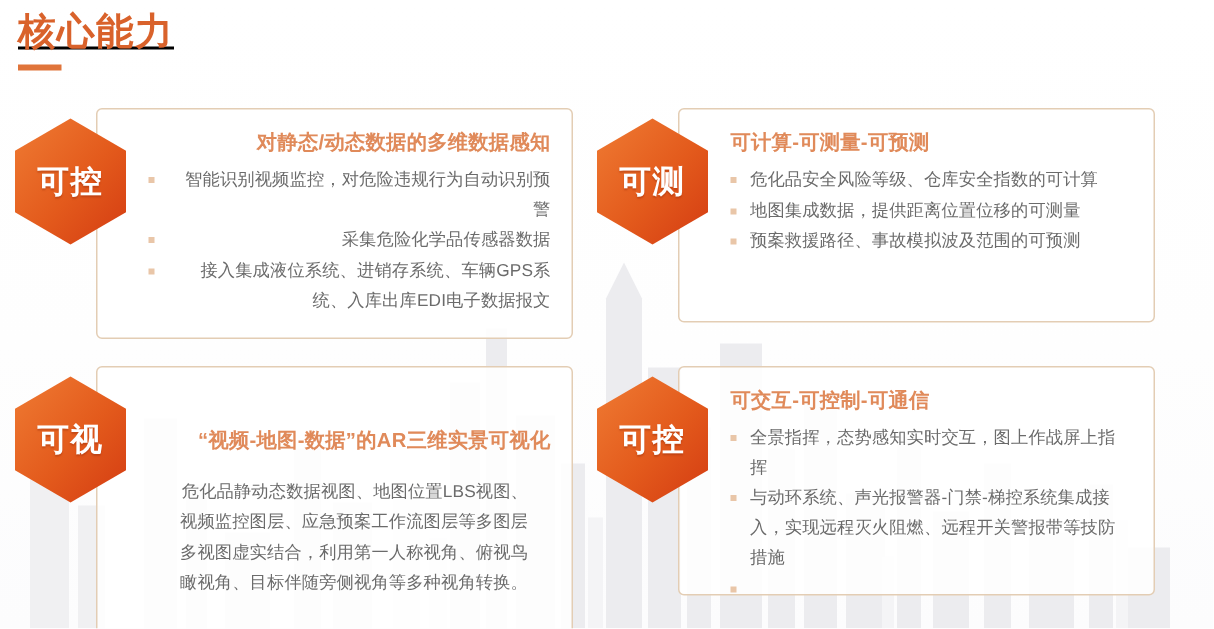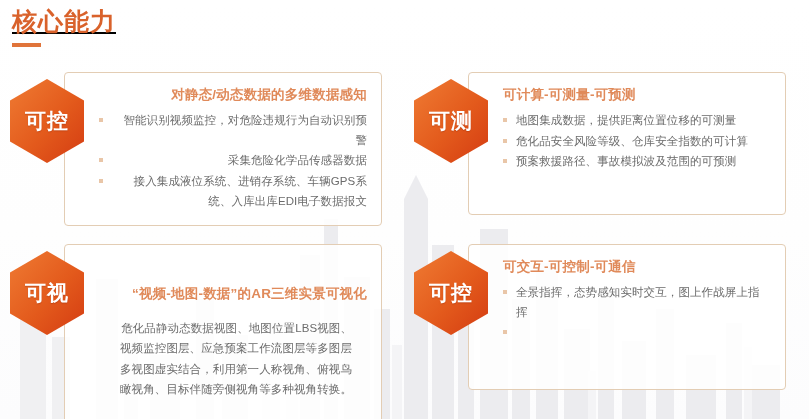--- a/index.html
+++ b/index.html
@@ -69,21 +69,21 @@
   }
 
   .cap {
     position: absolute;
     width: 404px;
     height: 172px;
   }
   .cap.r0 { top: 0; }
   .cap.r1 { top: 172px; }
   .cap.c0 { left: 0; text-align: right; }
-  .cap.c1 { left: 404px; }
+  .cap.c1 { left: 388px; }
 
   
   .card {
     position: absolute;
     left: 64px;
     top: 14px;
     width: 318px;
     min-height: 143px;
     box-sizing: border-box;
     border: 1px solid #e3cdb4;
@@ -245,25 +245,25 @@
         <div class="hex-label">可控</div>
       </div>
     </div>
 
     <div class="cap r0 c1">
       <div class="card">
         <div class="card-heading">可计算-可测量-可预测</div>
         <ul class="bullets">
           <li>
             <span class="dot"></span>
+            <span>危化品安全风险等级、仓库安全指数的可计算</span>
+          </li>
+          <li>
+            <span class="dot"></span>
             <span>地图集成数据，提供距离位置位移的可测量</span>
-          </li>
-          <li>
-            <span class="dot"></span>
-            <span>危化品安全风险等级、仓库安全指数的可计算</span>
           </li>
           <li>
             <span class="dot"></span>
             <span>预案救援路径、事故模拟波及范围的可预测</span>
           </li>
         </ul>
       </div>
       <div class="hex">
         <svg width="78" height="86" viewBox="0 0 78 86">
           <defs>
@@ -302,20 +302,24 @@
     <div class="cap r1 c1">
       <div class="card">
         <div class="card-heading">可交互-可控制-可通信</div>
         <ul class="bullets">
           <li>
             <span class="dot"></span>
             <span>全景指挥，态势感知实时交互，图上作战屏上指挥</span>
           </li>
           <li>
             <span class="dot"></span>
+            <span>与动环系统、声光报警器-门禁-梯控系统集成接入，实现远程灭火阻燃、远程开关警报带等技防措施</span>
+          </li>
+          <li>
+            <span class="dot"></span>
           </li>
         </ul>
       </div>
       <div class="hex">
         <svg width="78" height="86" viewBox="0 0 78 86">
           <defs>
             <linearGradient id="hg4" x1="0%" y1="0%" x2="100%" y2="100%">
               <stop offset="0%" stop-color="#ef7b33"></stop>
               <stop offset="55%" stop-color="#e35a1c"></stop>
               <stop offset="100%" stop-color="#d43c12"></stop>

